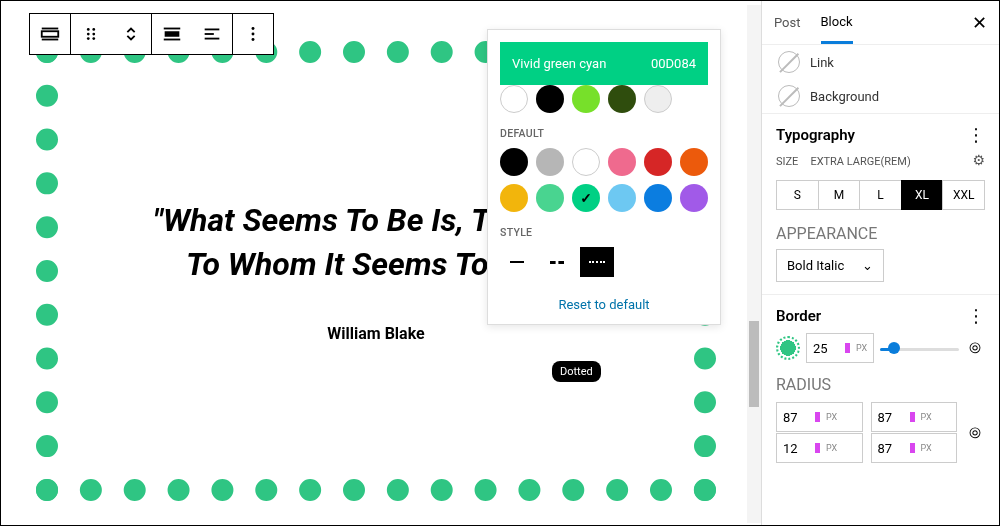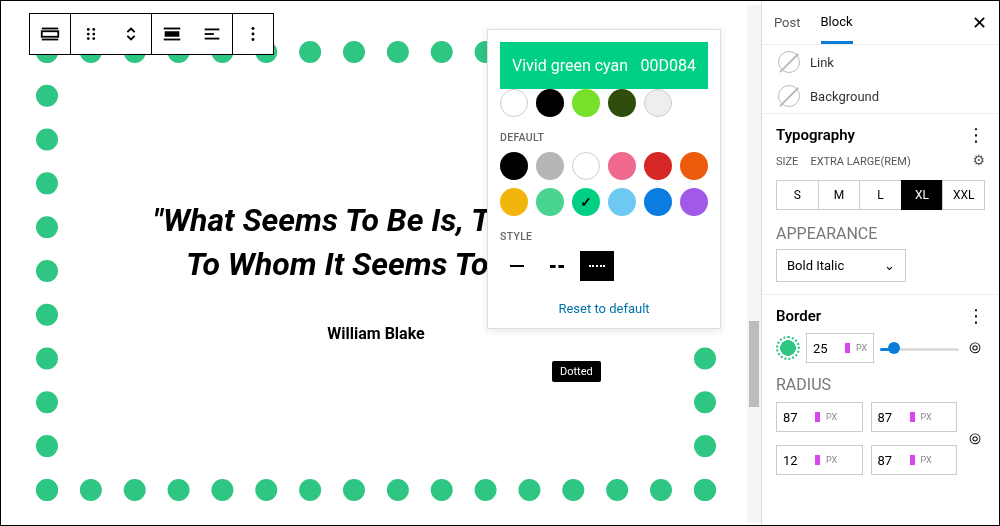--- a/index.html
+++ b/index.html
@@ -7,33 +7,33 @@
   .main-area { position: absolute; left: 0; top: 0; width: 748px; height: 526px; }
   .toolbar { position: absolute; left: 28px; top: 12px; display: flex; border: 1px solid #000; background: #fff; z-index: 5; }
   .toolbar-group { display: flex; border-right: 1px solid #000; }
   .toolbar-group:last-child { border-right: none; }
   .toolbar-btn { width: 40px; height: 40px; display: flex; align-items: center; justify-content: center; background: #fff; cursor: pointer; }
   .toolbar-btn svg { width: 22px; height: 22px; }
   .quote-block { position: absolute; left: 35px; top: 40px; width: 680px; height: 460px; border: 22px dotted #2fc583; display: flex; flex-direction: column; align-items: center; justify-content: center; padding: 20px; }
   .quote-text { font-size: 32px; font-weight: 700; font-style: italic; text-align: center; line-height: 1.35; color: #000; }
   .quote-cite { margin-top: 38px; font-size: 16px; font-weight: 700; color: #000; }
   .popover { position: absolute; left: 486px; top: 28px; width: 234px; background: #fff; border: 1px solid #ddd; box-shadow: 0 2px 8px rgba(0,0,0,0.1); z-index: 10; padding: 12px; }
-  .color-display { background: #00D084; color: #fff; padding: 14px 12px; display: flex; justify-content: space-between; font-size: 16px; }
+  .color-display { background: #00D084; color: #fff; padding: 14px 12px; display: flex; justify-content: space-between; font-size: 13px; }
   .section-label { font-size: 10.5px; color: #666; text-transform: uppercase; margin-top: 14px; margin-bottom: 8px; font-weight: 500; letter-spacing: 0.3px; }
   .swatch-row { display: flex; gap: 8px; flex-wrap: wrap; }
   .swatch { width: 28px; height: 28px; border-radius: 50%; cursor: pointer; position: relative; }
   .swatch.outline { border: 1px solid #ccc; }
   .swatch.selected::after { content: "✓"; position: absolute; top: 50%; left: 50%; transform: translate(-50%,-50%); color: #000; font-size: 14px; font-weight: bold; }
   .style-row { display: flex; gap: 6px; align-items: center; }
   .style-btn { width: 34px; height: 30px; display: flex; align-items: center; justify-content: center; cursor: pointer; }
   .style-btn.active { background: #000; color: #fff; }
   .style-solid::before { content: ""; width: 14px; height: 2px; background: #000; display: block; }
   .style-dashed::before { content: ""; width: 14px; height: 0; border-top: 3px dashed #000; display: block; }
   .style-dotted.active::before { content: ""; width: 16px; height: 0; border-top: 2px dotted #fff; display: block; }
-  .tooltip { position: absolute; background: #000; color: #fff; font-size: 11px; padding: 4px 8px; border-radius: 2px; left: 551px; top: 360px; z-index: 12; }
+  .tooltip { position: absolute; background: #000; color: #fff; font-size: 11px; padding: 4px 8px; border-radius: 8px; left: 551px; top: 360px; z-index: 12; }
   .cursor-ptr { position: absolute; left: 572px; top: 344px; z-index: 13; font-size: 16px; color: #fff; }
   .reset-link { color: #0073aa; font-size: 13px; text-align: center; margin-top: 20px; cursor: pointer; }
   .sidebar { position: absolute; right: 0; top: 0; width: 238px; height: 526px; border-left: 1px solid #ddd; background: #fff; overflow: hidden; }
   .scrollbar { position: absolute; right: 238px; top: 4px; width: 14px; height: 518px; background: #f4f4f4; z-index: 2; }
   .scrollbar-thumb { position: absolute; top: 316px; width: 10px; left: 2px; height: 86px; background: #bcbcbc; }
   .sb-tabs { display: flex; align-items: center; padding: 0 12px; height: 44px; border-bottom: 1px solid #eee; gap: 20px; }
   .sb-tab { font-size: 13px; color: #555; padding: 12px 0; cursor: pointer; }
   .sb-tab.active { color: #000; border-bottom: 3px solid #0a7ddb; margin-bottom: -1px; }
   .sb-close { margin-left: auto; font-size: 18px; cursor: pointer; }
   .sb-item { display: flex; align-items: center; gap: 10px; padding: 6px 16px; font-size: 13px; color: #333; }
@@ -41,32 +41,32 @@
   .sb-none-circle::after { content: ""; position: absolute; width: 26px; height: 1.5px; background: #bbb; top: 50%; left: -3px; transform: rotate(-45deg); }
   .sb-section { padding: 12px 14px 4px; border-top: 1px solid #eee; display: flex; justify-content: space-between; align-items: center; }
   .sb-section-title { font-size: 15px; font-weight: 600; }
   .sb-more { font-size: 18px; cursor: pointer; line-height: 1; }
   .sb-row { padding: 4px 14px 10px; font-size: 11px; color: #555; display: flex; align-items: flex-end; gap: 12px; }
   .sb-size-row { display: flex; padding: 2px 14px 12px; gap: 0; align-items: center; }
   .size-btn { flex: 1; text-align: center; font-size: 12px; border: 1px solid #ccc; padding: 7px 0; cursor: pointer; margin-left: -1px; }
   .size-btn:first-child { margin-left: 0; }
   .size-btn.active { background: #000; color: #fff; border-color: #000; }
   .sb-sub { font-size: 16px; color: #777; text-transform: uppercase; padding: 2px 14px 6px; font-weight: 400; }
-  .appearance-select { margin: 0 14px 12px; border: 1px solid #ccc; padding: 8px 10px; display: flex; justify-content: space-between; align-items: center; width: 130px; font-size: 13px; cursor: pointer; }
+  .appearance-select { margin: 0 14px 12px; border: 1px solid #ccc; padding: 8px 10px; display: flex; justify-content: space-between; align-items: center; width: 108px; font-size: 13px; cursor: pointer; }
   .border-row { display: flex; align-items: center; gap: 6px; padding: 4px 14px 10px; justify-content: flex-end; }
   .border-swatch { width: 24px; height: 24px; border: 2px dotted #2fc583; border-radius: 50%; background: radial-gradient(circle, #2fc583 55%, transparent 56%); }
   .num-input { border: 1px solid #ccc; display: flex; align-items: center; height: 30px; }
   .num-input input { border: none; width: 38px; padding: 0 6px; font-size: 13px; outline: none; }
   .num-unit { font-size: 9px; color: #888; padding: 0 6px; border-left: 5px solid #d946ef; }
   .slider { flex: 1; position: relative; height: 16px; }
   .slider-track { position: absolute; top: 50%; left: 0; right: 0; height: 3px; background: #ddd; border-radius: 2px; }
   .slider-fill { position: absolute; top: 50%; left: 0; width: 18%; height: 3px; background: #0a7ddb; border-radius: 2px; }
   .slider-thumb { position: absolute; top: 50%; left: 18%; width: 12px; height: 12px; background: #0a7ddb; border-radius: 50%; transform: translate(-50%,-50%); }
   .link-icon { width: 20px; height: 20px; cursor: pointer; font-size: 15px; display: flex; align-items: center; justify-content: center; }
-  .radius-grid { display: grid; grid-template-columns: 1fr 1fr auto; gap: 13px 8px; padding: 2px 14px 10px; align-items: center; }
+  .radius-grid { display: grid; grid-template-columns: 1fr 1fr auto; gap: 1px 8px; padding: 2px 14px 10px; align-items: center; }
   .settings-icon { margin-left: auto; font-size: 14px; cursor: pointer; }
 </style>
 </head>
 <body>
 
 <div class="main-area">
   <div class="toolbar">
     <div class="toolbar-group">
       <div class="toolbar-btn">
           <svg viewBox="0 0 24 24">

